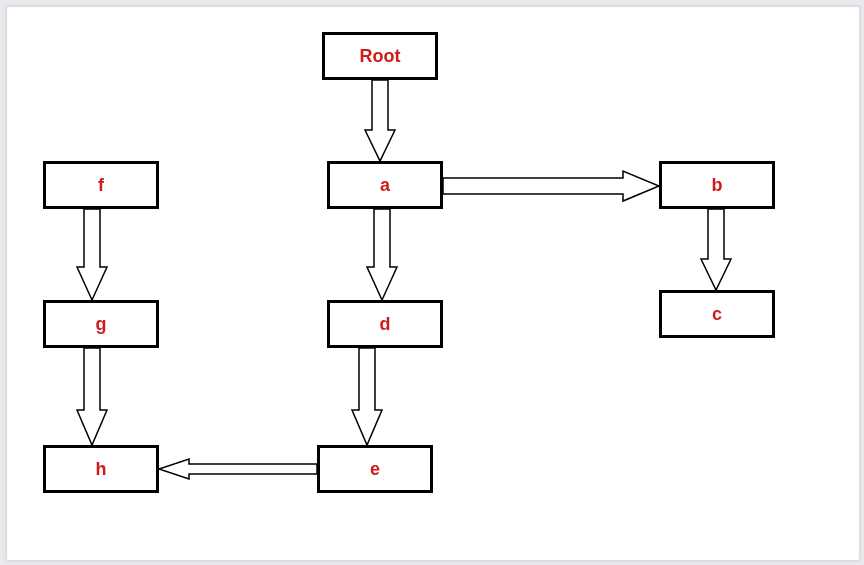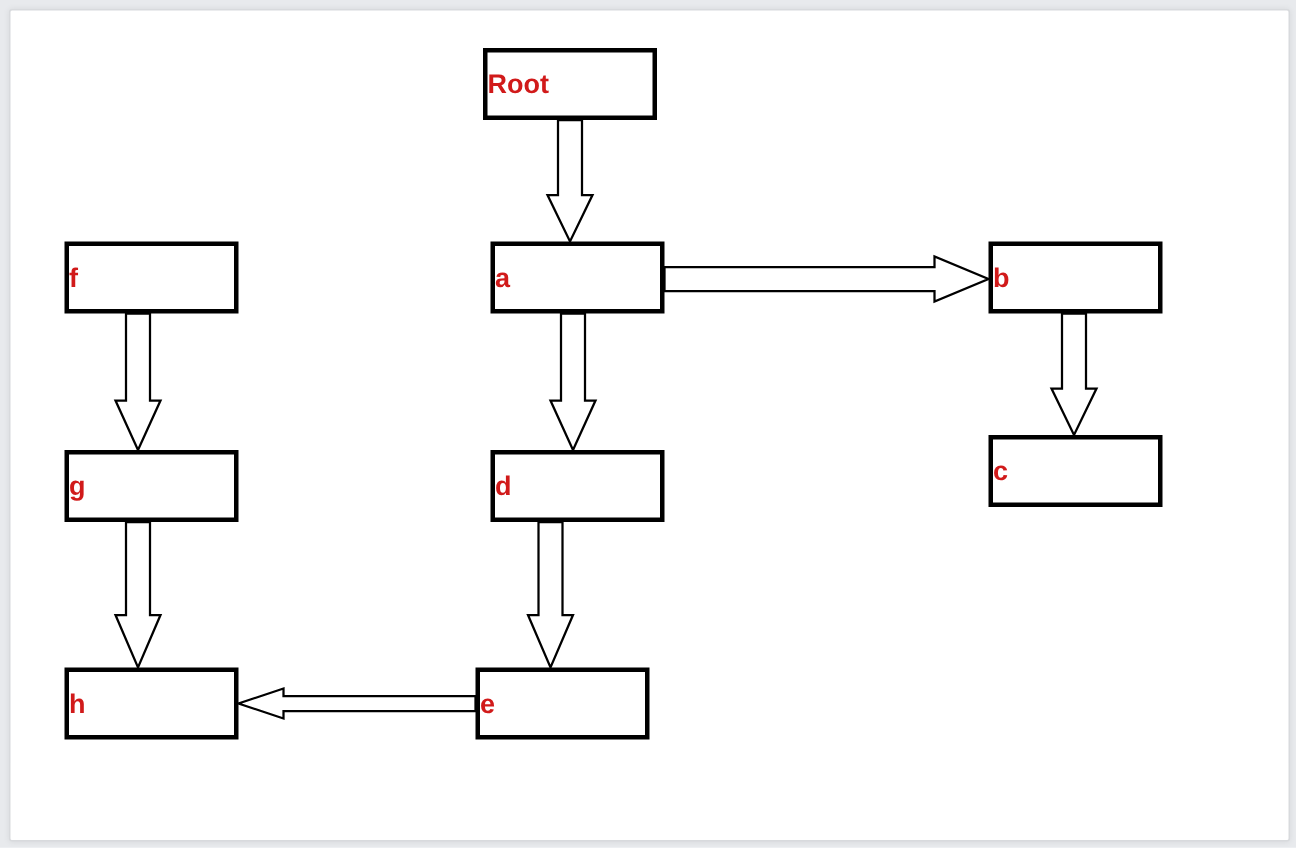--- a/index.html
+++ b/index.html
@@ -1,17 +1,17 @@
 <!DOCTYPE html>
 <html><head>
 <meta charset="utf-8">
 <style>
   html,body{margin:0;padding:0;width:864px;height:565px;background:#e8eaed;font-family:Arial,Helvetica,sans-serif}
   .canvas{position:relative;margin:6px;width:852px;height:553px;background:#fff;border:1px solid #d8dadd;box-shadow:0 0 4px rgba(0,0,0,.08);border-radius:2px}
-  .node{position:absolute;border:3px solid #000;background:#fff;display:flex;align-items:center;justify-content:flex-start;font-weight:bold;color:#d11a1a;font-size:18px;box-sizing:border-box}
+  .node{position:absolute;border:3px solid #000;background:#fff;display:flex;align-items:center;justify-content:center;font-weight:bold;color:#d11a1a;font-size:18px;box-sizing:border-box}
   svg.arrow{position:absolute;overflow:visible}
   svg.arrow path{fill:none;stroke:#000;stroke-width:1.5}
 </style>
 </head>
 <body>
 
 <div class="canvas">
 
   <div class="node" style="left:315px;top:25px;width:116px;height:48px">
       <span>Root</span>

